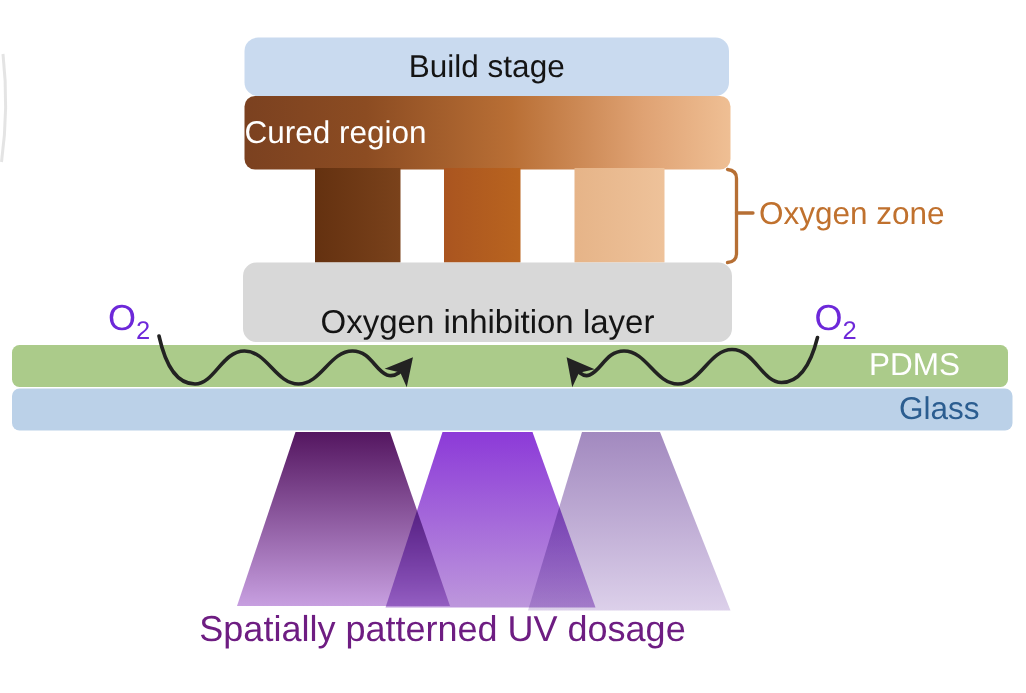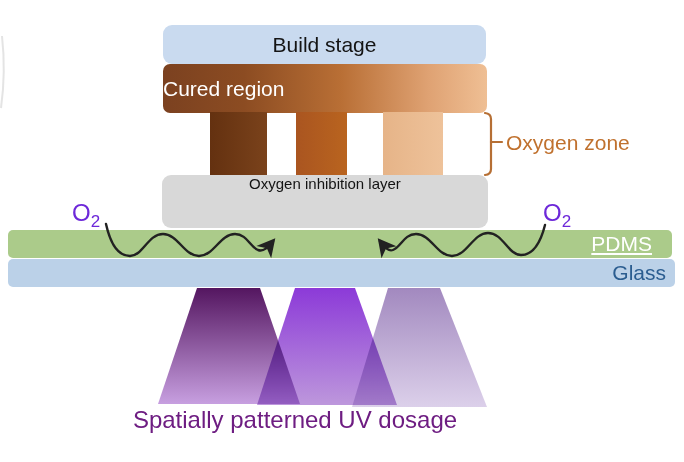--- a/index.html
+++ b/index.html
@@ -15,34 +15,34 @@
   #cured-region{left:163px;top:64px;width:324px;height:49px;border-radius:7px;
     background:linear-gradient(90deg,#7b4120 0%,#8c4c22 25%,#b96f35 55%,#dfa273 82%,#efbf94 100%);
     display:flex;align-items:center;justify-content:flex-start;font-size:21px;color:#ffffff;}
   
   .pillar{top:112px;height:63px;}
   #pillar-1{left:210px;width:57px;background:linear-gradient(90deg,#643110,#7a421b);}
   #pillar-2{left:296px;width:51px;background:linear-gradient(90deg,#aa5520,#b9641f);}
   #pillar-3{left:383px;width:60px;background:linear-gradient(90deg,#e6b488,#eec29a);}
   
   #oxygen-layer{left:162px;top:175px;width:326px;height:53px;background:#d8d8d8;border-radius:9px;
-    display:flex;align-items:flex-start;justify-content:center;font-size:15px;color:#141414;}
+    display:flex;align-items:flex-end;justify-content:center;font-size:22px;color:#141414;}
   
   #curing-zone-label{left:506px;top:131px;font-size:21px;color:#c0712e;white-space:nowrap;}
   
   .o2{font-size:24px;color:#6d28d9;}
   .o2 .sub{font-size:17px;vertical-align:-6px;}
   #o2-left{left:72px;top:199px;}
   #o2-right{left:543px;top:199px;}
   
   #pdms-band{left:8px;top:230px;width:664px;height:28px;background:#abcb8a;border-radius:5px;
-    display:flex;align-items:center;justify-content:flex-end;padding-right:20px;box-sizing:border-box;
-    font-size:21px;color:#ffffff;text-decoration:underline;}
+    display:flex;align-items:center;justify-content:flex-end;padding-right:32px;box-sizing:border-box;
+    font-size:21px;color:#ffffff;}
   #glass-band{left:8px;top:259px;width:667px;height:28px;background:#bbd1e8;border-radius:5px;
-    display:flex;align-items:center;justify-content:flex-end;padding-right:9px;box-sizing:border-box;
+    display:flex;align-items:center;justify-content:flex-end;padding-right:22px;box-sizing:border-box;
     font-size:21px;color:#2b5d90;}
   
   #overlay{left:0;top:0;width:684px;height:462px;pointer-events:none;}
   .beam{mix-blend-mode:multiply;}
   
   #uv-label{left:130px;top:406px;width:330px;text-align:center;font-size:24px;color:#6e1d82;white-space:nowrap;}
 </style>
 </head>
 <body>
 

